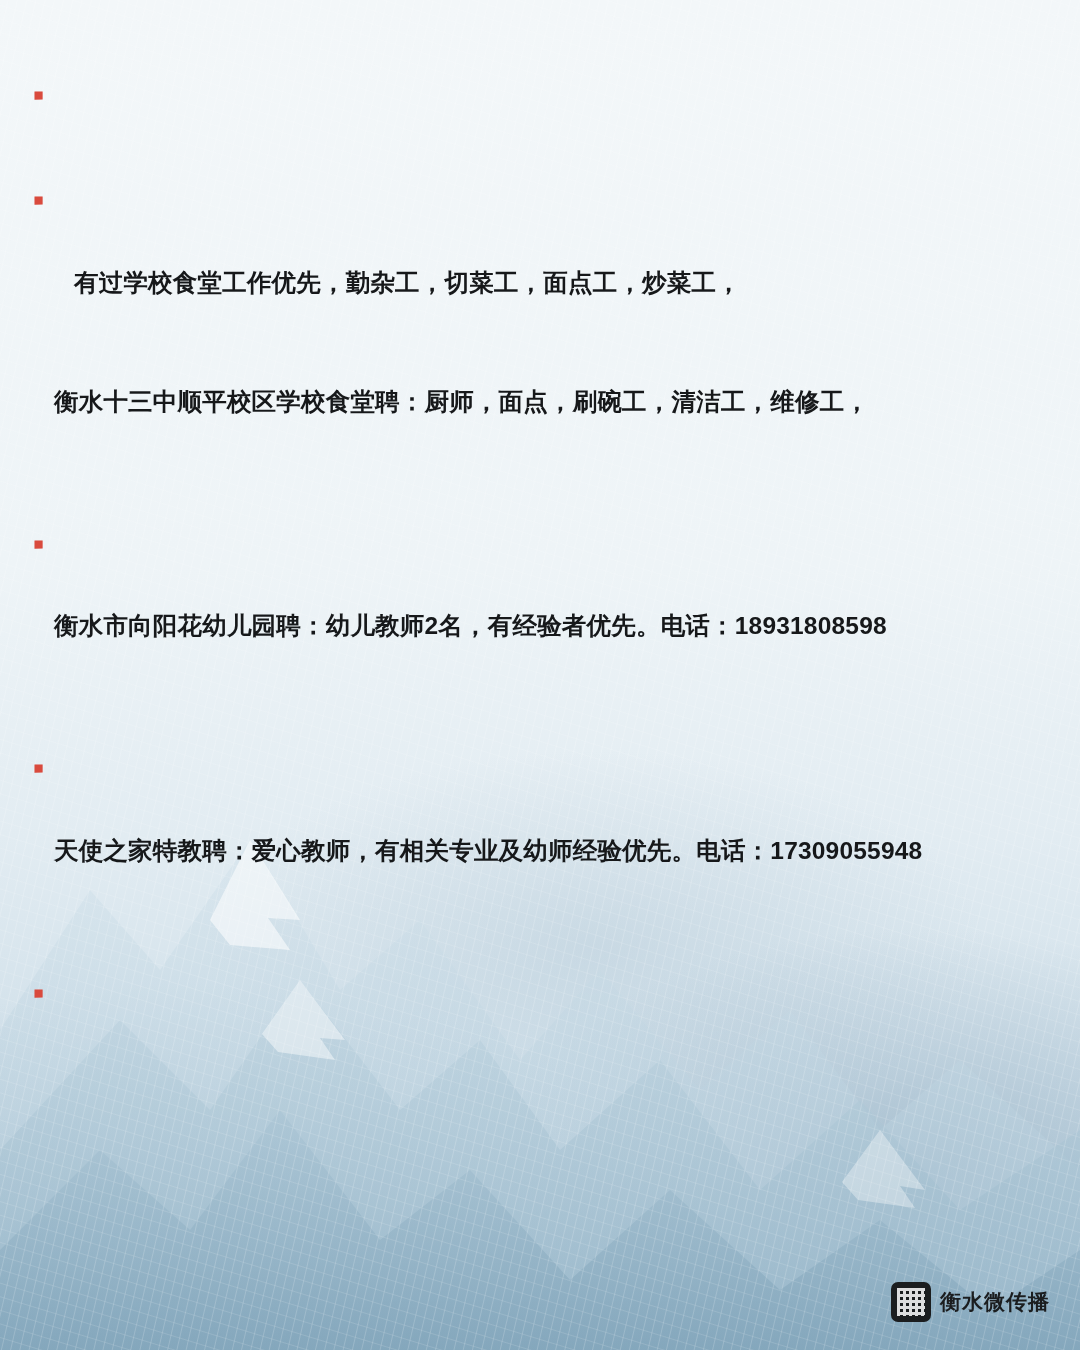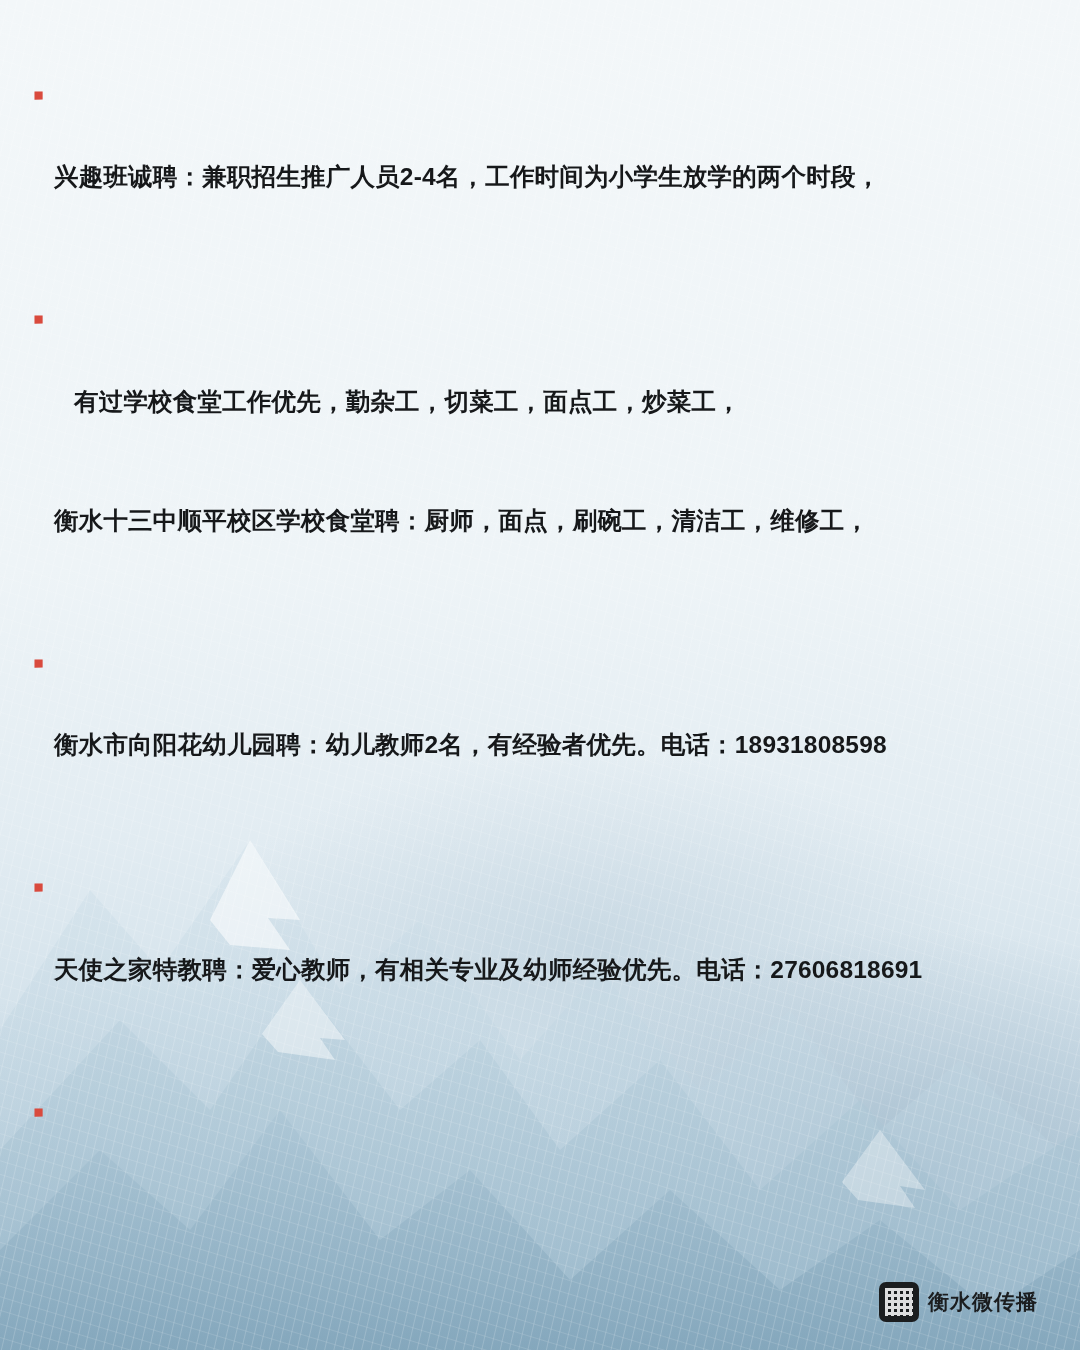--- a/index.html
+++ b/index.html
@@ -81,21 +81,21 @@
   .etext .ln {
     display: block;
   }
   .etext .ln.cont {
     padding-left: 20px;
   }
   .gap-lg { margin-bottom: 34px; }
 
   .footer-badge {
     position: absolute;
-    right: 42px;
+    right: 30px;
     bottom: 28px;
     display: flex;
     align-items: center;
     gap: 9px;
   }
   .footer-badge .qr {
     width: 40px;
     height: 40px;
     border-radius: 7px;
     background: #1b1d1f;
@@ -148,21 +148,20 @@
     <path d="M880,540 L925,600 L900,596 L915,618 L858,610 L842,592 Z" fill="#ffffff" opacity="0.35"></path>
   </svg>
 
   <div class="paper-grain"></div>
 
   <div class="content">
 
     <div class="entry">
       <span class="bullet"><span>◆</span></span>
       <div class="etext">
-        <span class="ln">兴趣班诚聘：兼职招生推广人员2-4名，工作时间为小学生放学的两个时段，</span>
       </div>
     </div>
 
     <div class="entry">
       <span class="bullet"><span>◆</span></span>
       <div class="etext">
         <span class="ln cont">有过学校食堂工作优先，勤杂工，切菜工，面点工，炒菜工，</span>
         <span class="ln">衡水十三中顺平校区学校食堂聘：厨师，面点，刷碗工，清洁工，维修工，</span>
       </div>
     </div>
@@ -170,21 +169,21 @@
     <div class="entry">
       <span class="bullet"><span>◆</span></span>
       <div class="etext">
         <span class="ln">衡水市向阳花幼儿园聘：幼儿教师2名，有经验者优先。电话：18931808598</span>
       </div>
     </div>
 
     <div class="entry">
       <span class="bullet"><span>◆</span></span>
       <div class="etext">
-        <span class="ln">天使之家特教聘：爱心教师，有相关专业及幼师经验优先。电话：27606818691</span>
+        <span class="ln">天使之家特教聘：爱心教师，有相关专业及幼师经验优先。电话：17309055948</span>
       </div>
     </div>
 
     <div class="entry gap-lg">
       <span class="bullet"><span>◆</span></span>
       <div class="etext">
         
         
       </div>
     </div>

